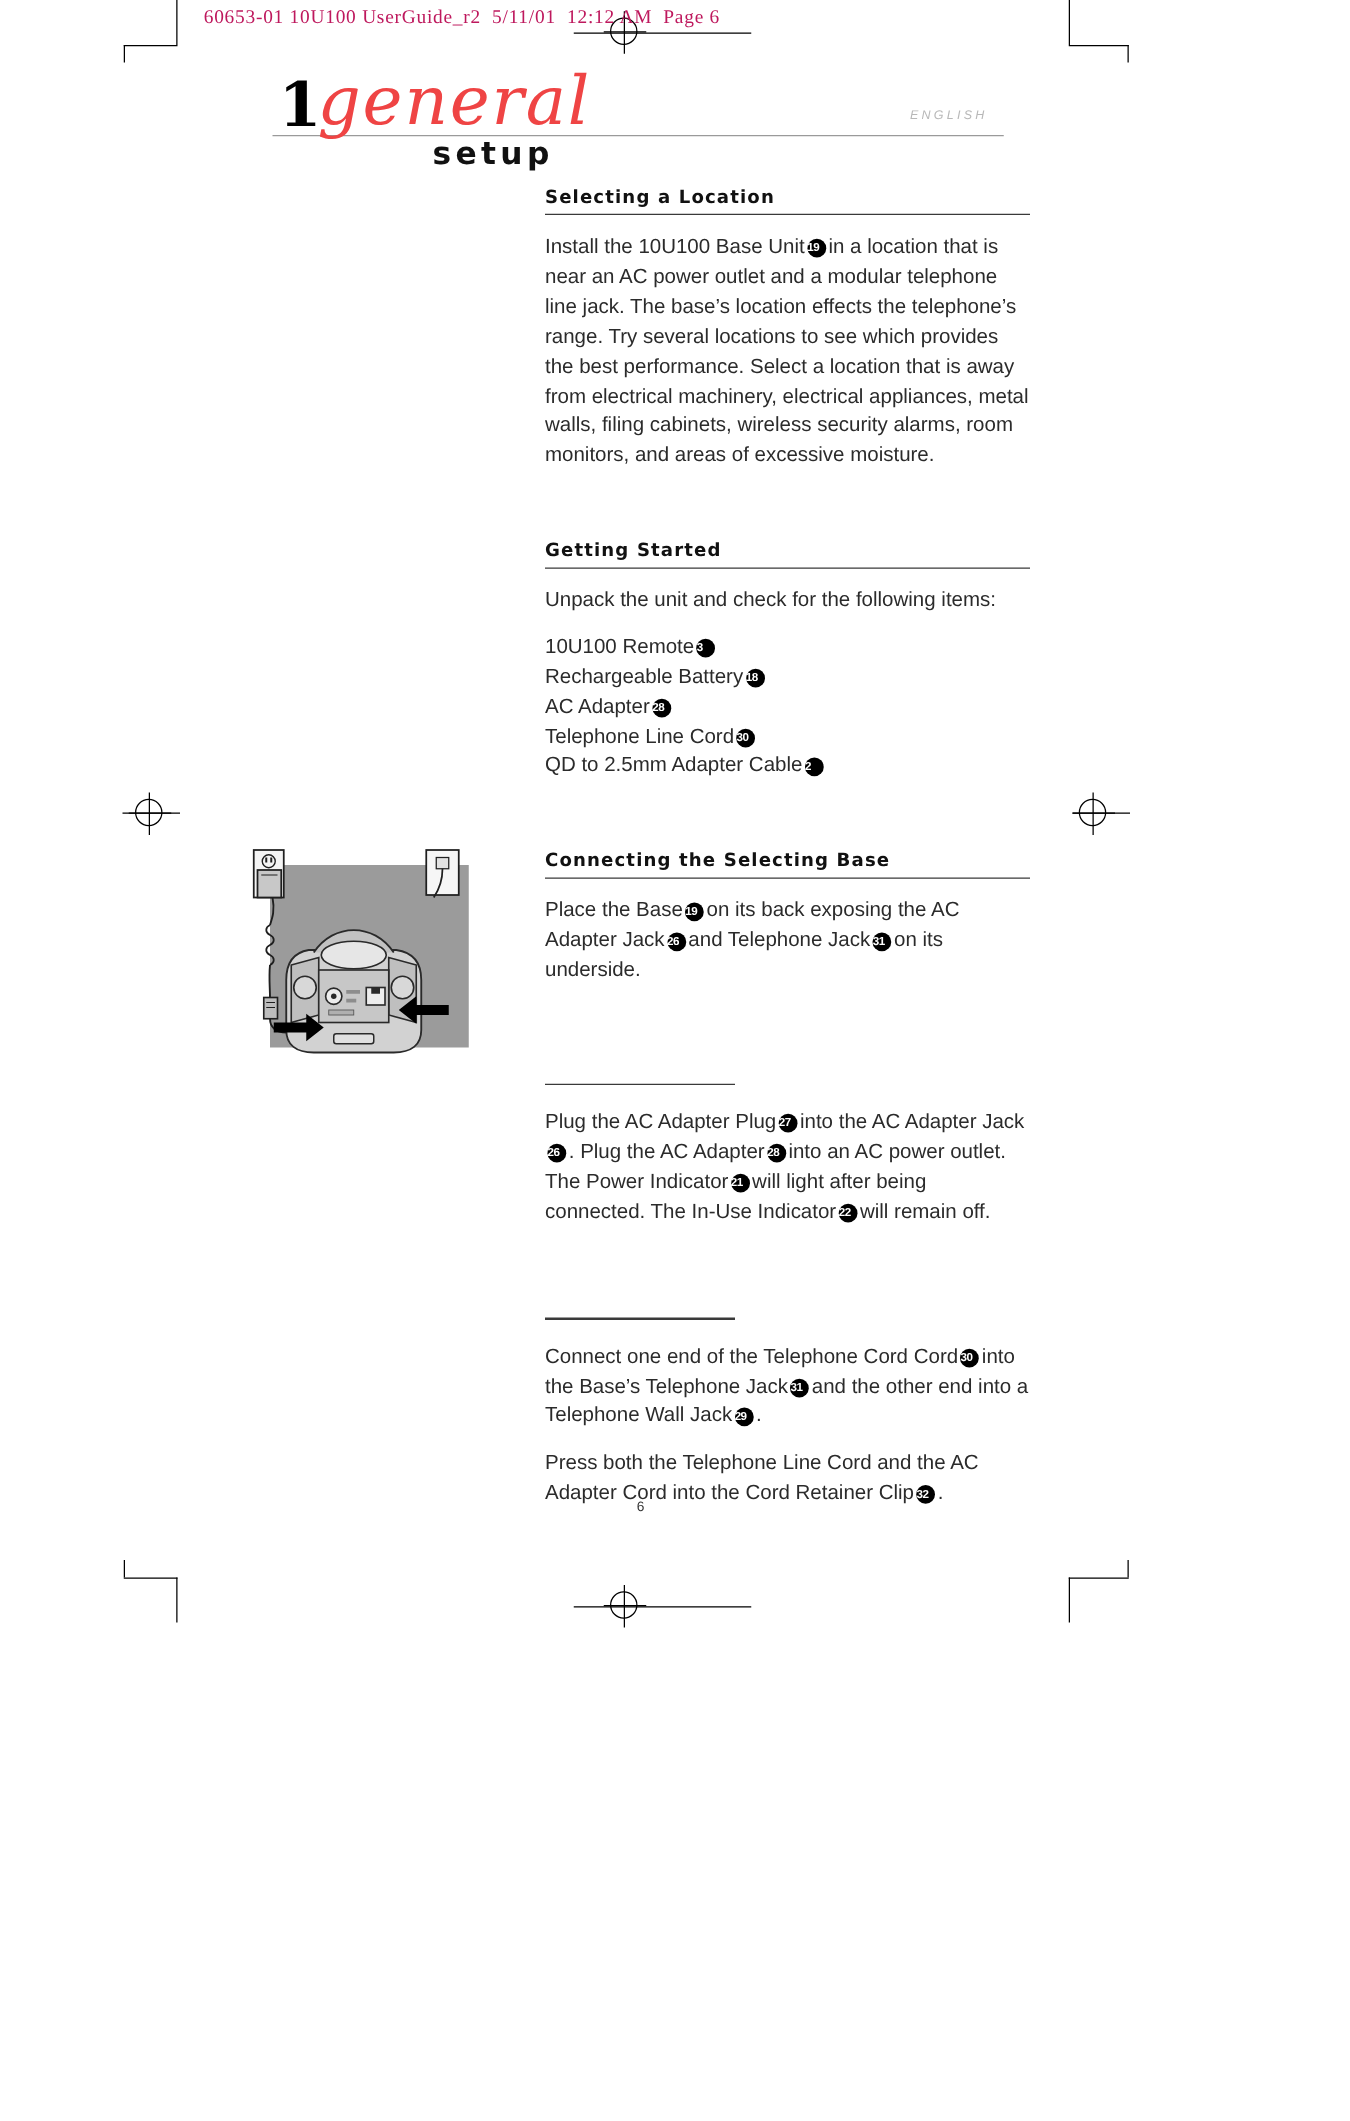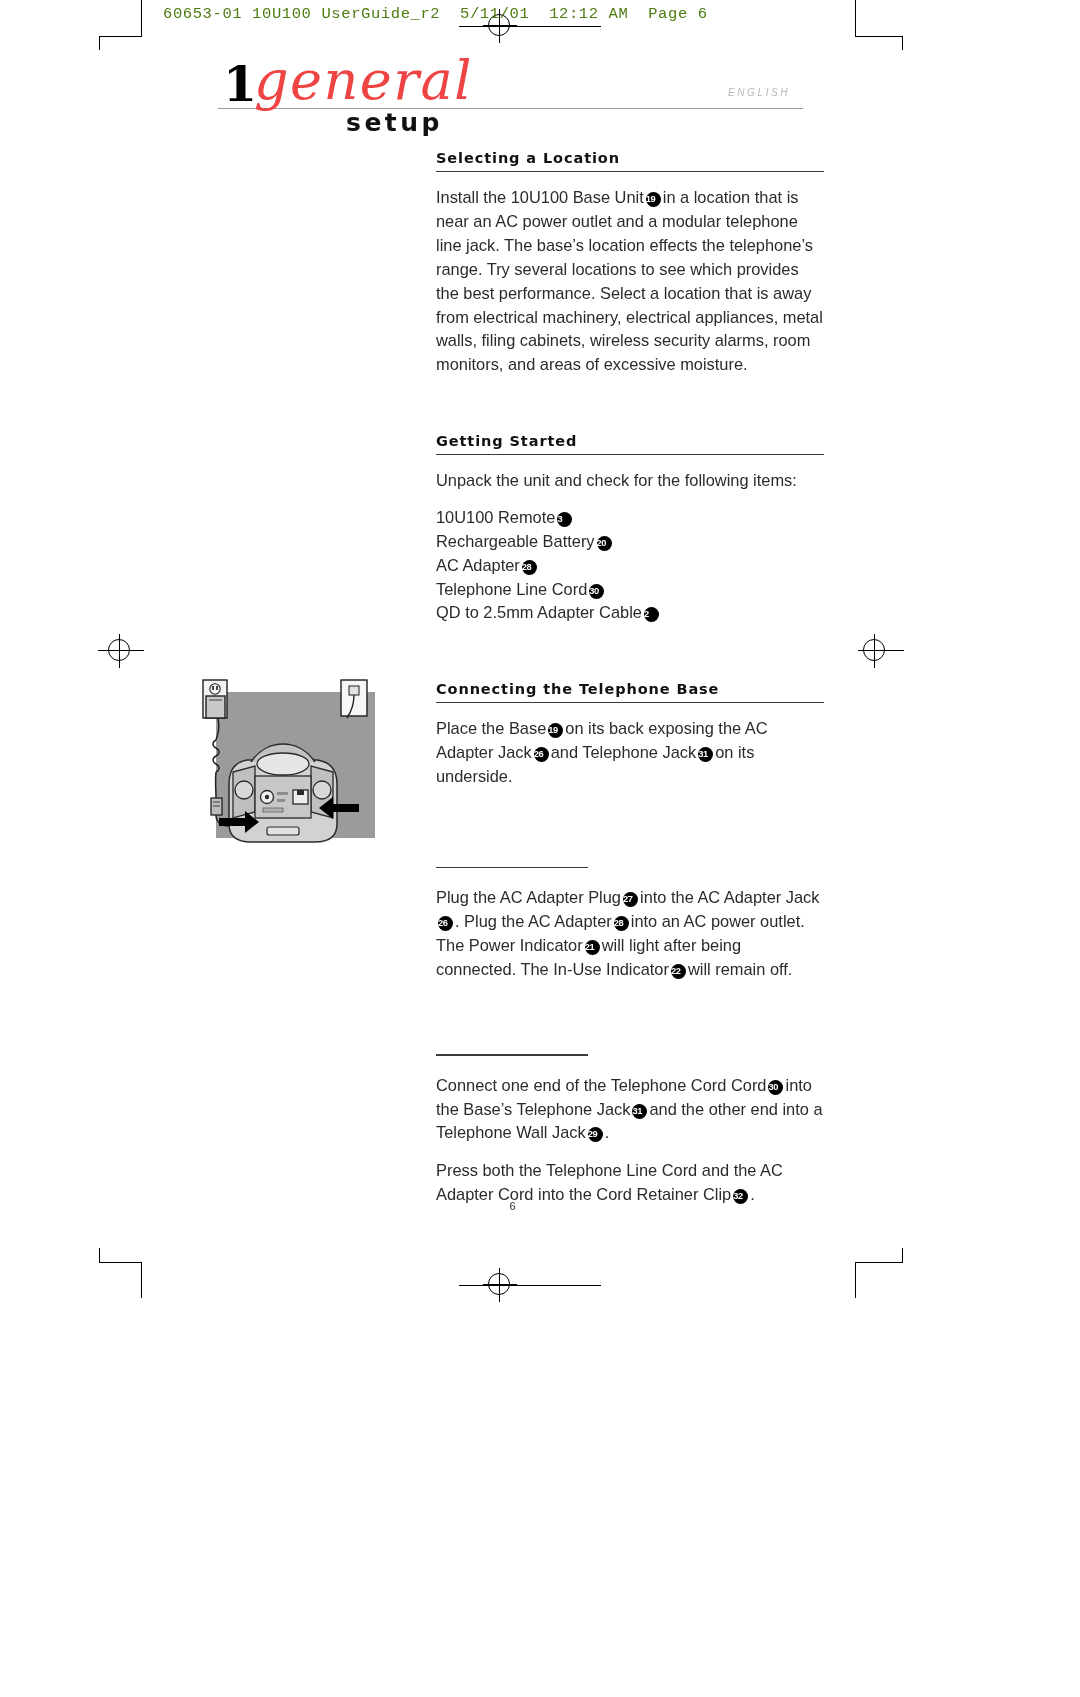--- a/index.html
+++ b/index.html
@@ -45,24 +45,24 @@
     top: 16px; left: 0;
     height: 1px; width: 34px;
     background: #000;
   }
 
   
   .slug {
     position: absolute;
     left: 163px;
     top: 5px;
-    font-family: Liberation Mono, monospace;
+    font-family: Liberation Serif, serif;
     font-size: 15.5px;
     letter-spacing: 0.6px;
-    color: #4d7c0f;
+    color: #be185d;
     white-space: pre;
   }
 
   
   .title-block {
     position: absolute;
     left: 218px;
     top: 62px;
     width: 600px;
     height: 80px;
@@ -332,29 +332,29 @@
     <div class="sec-head">Selecting a Location</div>
     <div class="para"><span>Install the 10U100 Base Unit</span><span class="badge">19</span><span>in a location that is near an AC power outlet and a modular telephone line jack. The base’s location effects the telephone’s range. Try several locations to see which provides the best performance. Select a location that is away from electrical machinery, electrical appliances, metal walls, filing cabinets, wireless security alarms, room monitors, and areas of excessive moisture.</span></div>
 
     <div class="gap-lg"></div>
 
     <div class="sec-head">Getting Started</div>
     <div class="para">Unpack the unit and check for the following items:</div>
 
     <div class="item-list">
       <div class="item-line"><span>10U100 Remote</span><span class="badge">3</span></div>
-      <div class="item-line"><span>Rechargeable Battery</span><span class="badge">20</span></div>
+      <div class="item-line"><span>Rechargeable Battery</span><span class="badge">18</span></div>
       <div class="item-line"><span>AC Adapter</span><span class="badge">28</span></div>
       <div class="item-line"><span>Telephone Line Cord</span><span class="badge">30</span></div>
       <div class="item-line"><span>QD to 2.5mm Adapter Cable</span><span class="badge">2</span></div>
     </div>
 
     <div class="gap-lg"></div>
 
-    <div class="sec-head">Connecting the Telephone Base</div>
+    <div class="sec-head">Connecting the Selecting Base</div>
     <div class="para"><span>Place the Base</span><span class="badge">19</span><span>on its back exposing the AC Adapter Jack</span><span class="badge">26</span><span>and Telephone Jack</span><span class="badge">31</span><span>on its underside.</span></div>
 
     <div style="height:78px;"></div>
 
     <div class="divider-short"></div>
     <div style="height:18px;"></div>
 
     <div class="para"><span>Plug the AC Adapter Plug</span><span class="badge">27</span><span>into the AC Adapter Jack</span><span class="badge">26</span><span>. Plug the AC Adapter</span><span class="badge">28</span><span>into an AC power outlet. The Power Indicator</span><span class="badge">21</span><span>will light after being connected. The In-Use Indicator</span><span class="badge">22</span><span>will remain off.</span></div>
 
     <div style="height:72px;"></div>

